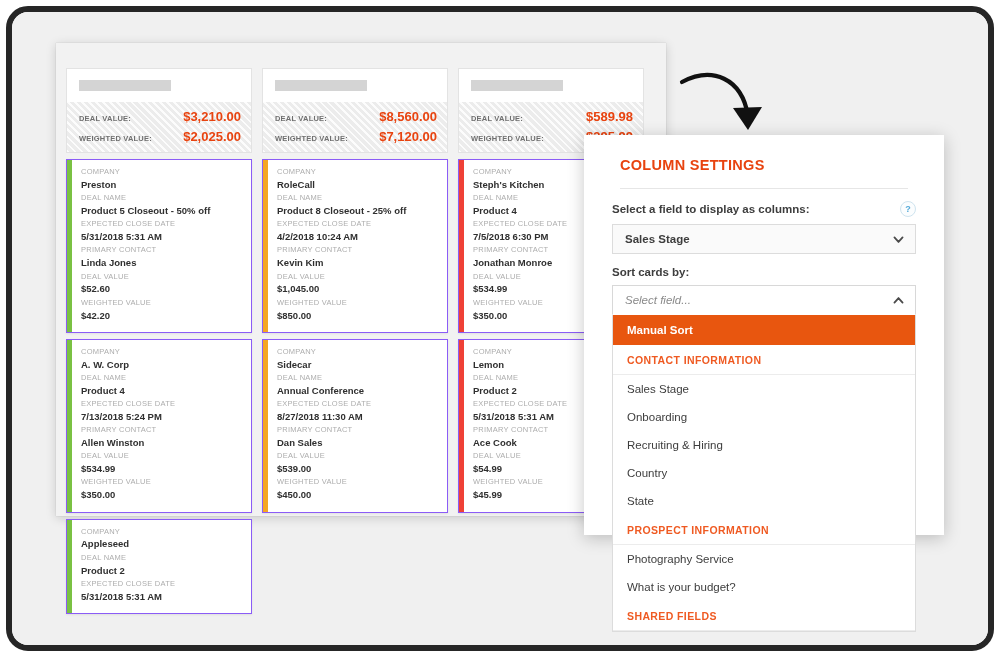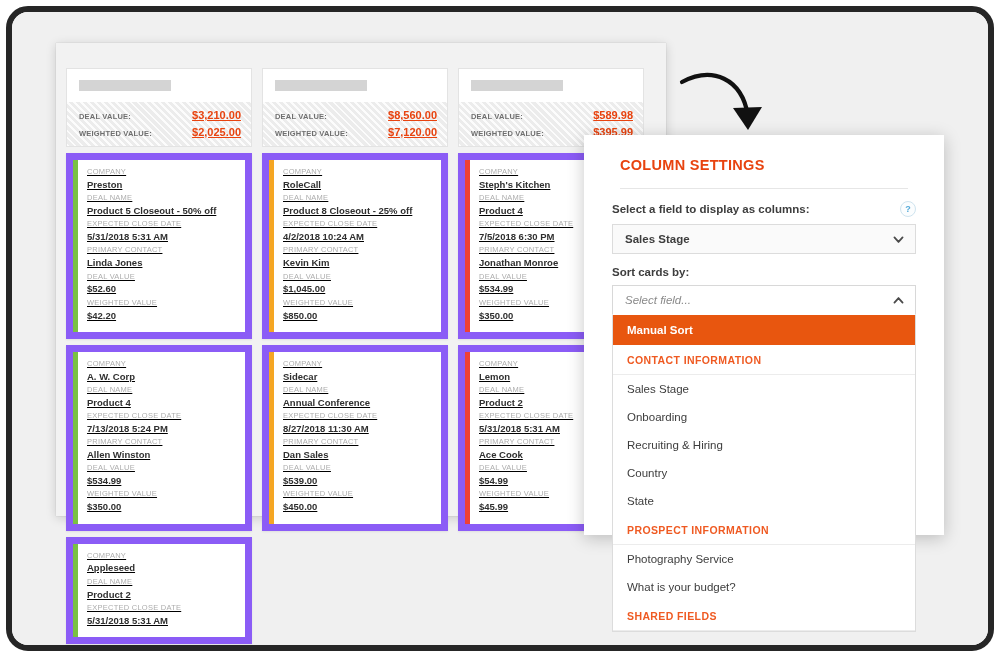--- a/index.html
+++ b/index.html
@@ -96,42 +96,40 @@
     line-height: 1.5;
     white-space: nowrap;
   }
   .total-label {
     font-size: 7.5px;
     letter-spacing: 0.2px;
     color: #6f6f6f;
     font-weight: bold;
   }
   .total-value {
-    font-size: 11px;
+    font-size: 13px;
     color: #e8430f;
     font-weight: bold;
     margin-left: auto;
     padding-left: 8px;
-    text-decoration: underline;
   }
 
   
   .cards-stack {
     padding-top: 6px;
   }
   .deal-card {
     background: #ffffff;
     margin-bottom: 6px;
     position: relative;
     padding: 7px 10px 8px 14px;
     box-sizing: border-box;
-    border: 7px solid #8b5cf6;
+    border: 1px solid #8b5cf6;
     box-shadow: 0 1px 2px rgba(0,0,0,0.07);
     overflow: hidden;
-    text-decoration: underline;
   }
   .card-accent {
     position: absolute;
     left: 0;
     top: 0;
     bottom: 0;
     width: 5px;
   }
   .field-label {
     font-size: 7.5px;

